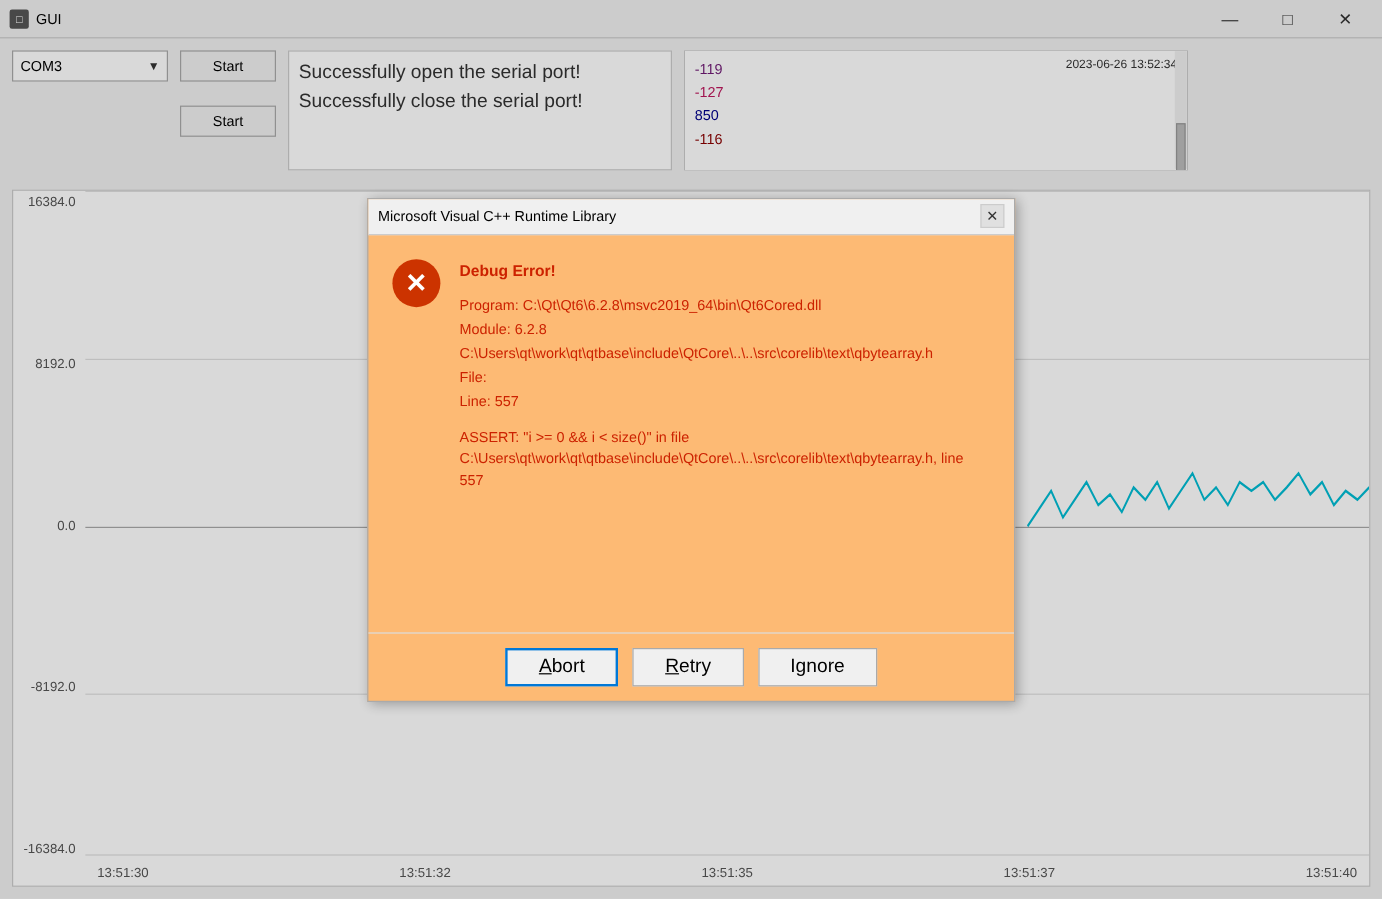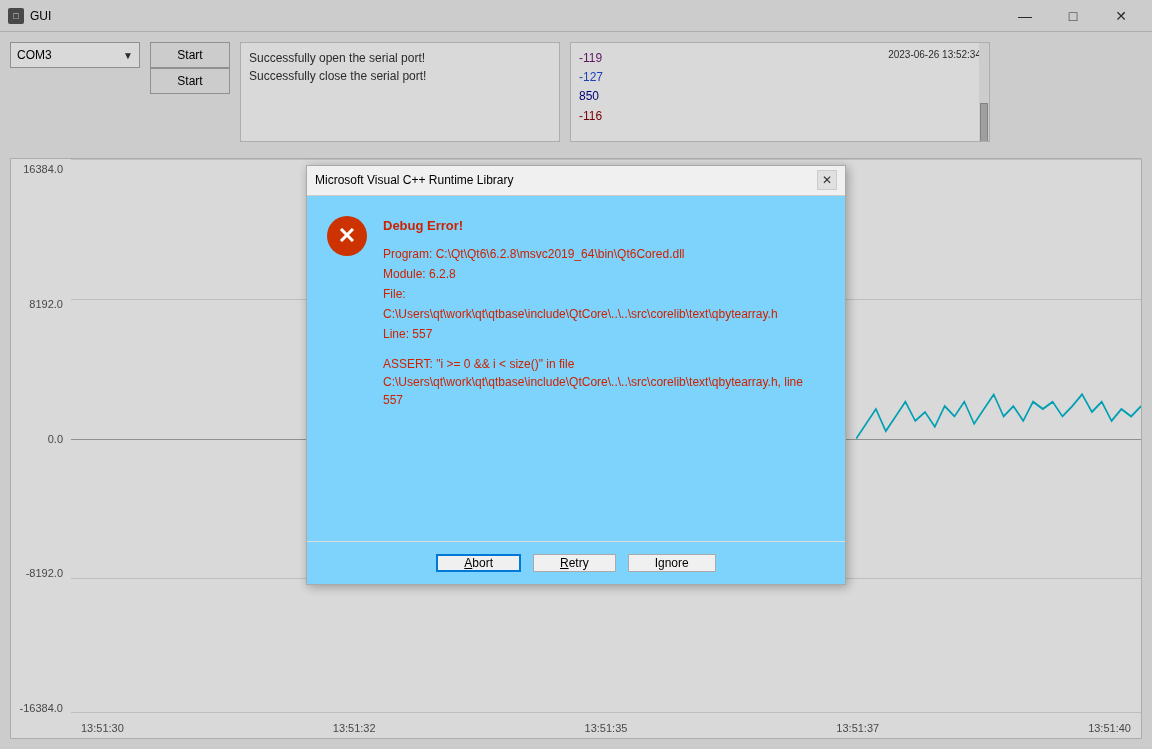--- a/index.html
+++ b/index.html
@@ -81,21 +81,21 @@
       font-size: 12px;
     }
     .com-select-arrow {
       font-size: 10px;
       color: #333;
     }
 
     .btn-group {
       display: flex;
       flex-direction: column;
-      gap: 0;
+      gap: 20px;
       border-radius: 28px;
     }
 
     .win-btn {
       border: 1px solid #aaa;
       background: #f0f0f0;
       padding: 4px 20px;
       font-size: 12px;
       cursor: pointer;
       min-width: 80px;
@@ -103,21 +103,21 @@
       display: flex; align-items: center; justify-content: center;
     }
 
     
     .log-box {
       border: 1px solid #ccc;
       background: white;
       width: 320px;
       min-height: 100px;
       padding: 6px 8px;
-      font-size: 12px;
+      font-size: 16px;
       color: #333;
       line-height: 1.5;
     }
 
     
     .number-panel {
       border: 1px solid #ccc;
       background: white;
       width: 420px;
       min-height: 100px;
@@ -219,21 +219,21 @@
       top: 0; left: 0; right: 0; bottom: 0;
       background: rgba(0,0,0,0.15);
       display: flex;
       align-items: center;
       justify-content: center;
       z-index: 100;
     }
 
     
     .dialog {
-      background: #7dd3fc;
+      background: #fdba74;
       border: 1px solid #aaa;
       box-shadow: 2px 2px 10px rgba(0,0,0,0.3);
       width: 540px;
       min-height: 420px;
       display: flex;
       flex-direction: column;
       position: relative;
     }
 
     .dialog-title-bar {
@@ -311,24 +311,24 @@
       display: flex;
       justify-content: center;
       gap: 12px;
       border-top: 1px solid #ddd;
     }
 
     .dialog-btn {
       border: 1px solid #aaa;
       background: #f0f0f0;
       padding: 6px 26px;
-      font-size: 12px;
+      font-size: 16px;
       cursor: pointer;
       min-width: 80px;
-      height: 18px;
+      height: 32px;
       display: flex; align-items: center; justify-content: center;
     }
     .dialog-btn.active-btn {
       border: 2px solid #0078d7;
     }
 
     
     .kbd-underline { text-decoration: underline; }
   </style>
 </head>
@@ -364,21 +364,21 @@
 
     <div class="log-box">
       <div>Successfully open the serial port!</div>
       <div>Successfully close the serial port!</div>
     </div>
 
     <div class="number-panel" style="position:relative;">
       <span class="timestamp">2023-06-26 13:52:34</span>
       <div id="number-list">
           <div style="color: #701a75;">-119</div>
-          <div style="color: #1d4ed8;">-127</div>
+          <div style="color: #be185d;">-127</div>
           <div style="color: rgb(0, 0, 139);">850</div>
           <div style="color: rgb(139, 0, 0);">-116</div>
         </div>
       <div class="scrollbar-area">
         <div class="scrollbar-thumb"></div>
       </div>
     </div>
 
   </div>
 
@@ -433,22 +433,22 @@
       <div class="dialog-icon-area">
         <div class="error-icon">
           <span>✕</span>
         </div>
       </div>
 
       <div class="dialog-text-area">
         <div class="dialog-debug-title">Debug Error!</div>
         <div class="dialog-info-line">Program: C:\Qt\Qt6\6.2.8\msvc2019_64\bin\Qt6Cored.dll</div>
         <div class="dialog-info-line">Module: 6.2.8</div>
+        <div class="dialog-info-line">C:\Users\qt\work\qt\qtbase\include\QtCore\..\..\src\corelib\text\qbytearray.h</div>
         <div class="dialog-info-line">File:</div>
-        <div class="dialog-info-line">C:\Users\qt\work\qt\qtbase\include\QtCore\..\..\src\corelib\text\qbytearray.h</div>
         <div class="dialog-info-line">Line: 557</div>
         <div class="dialog-assert">ASSERT: "i &gt;= 0 &amp;&amp; i &lt; size()" in file C:\Users\qt\work\qt\qtbase\include\QtCore\..\..\src\corelib\text\qbytearray.h, line 557</div>
       </div>
 
     </div>
 
     <div class="dialog-footer">
       <button class="dialog-btn active-btn">
         <span><span class="kbd-underline">A</span><span id="abort-rest">bort</span></span>
       </button>

